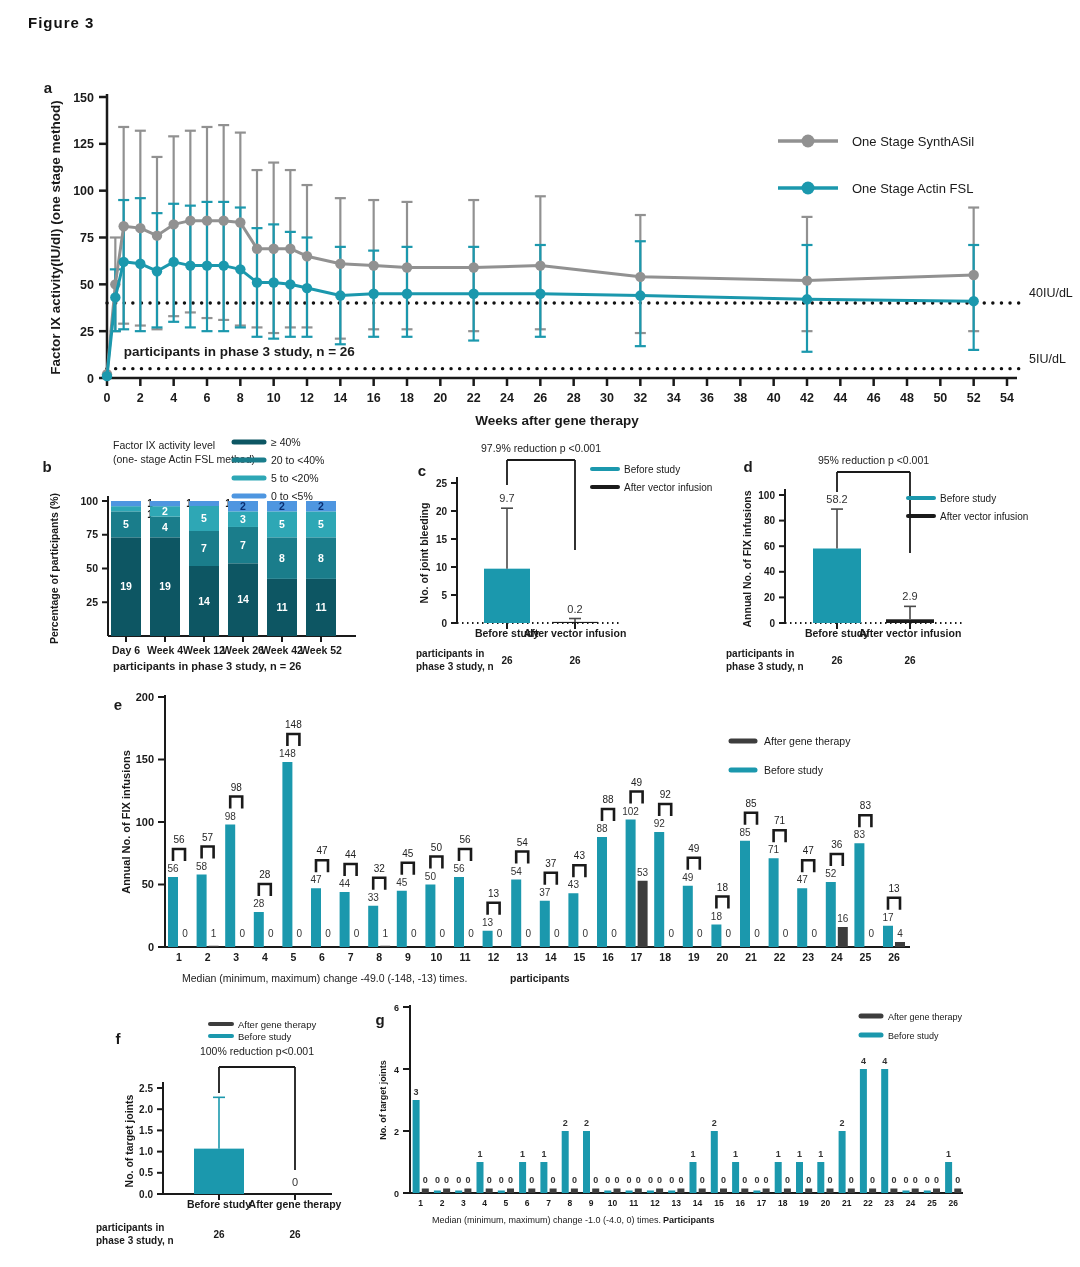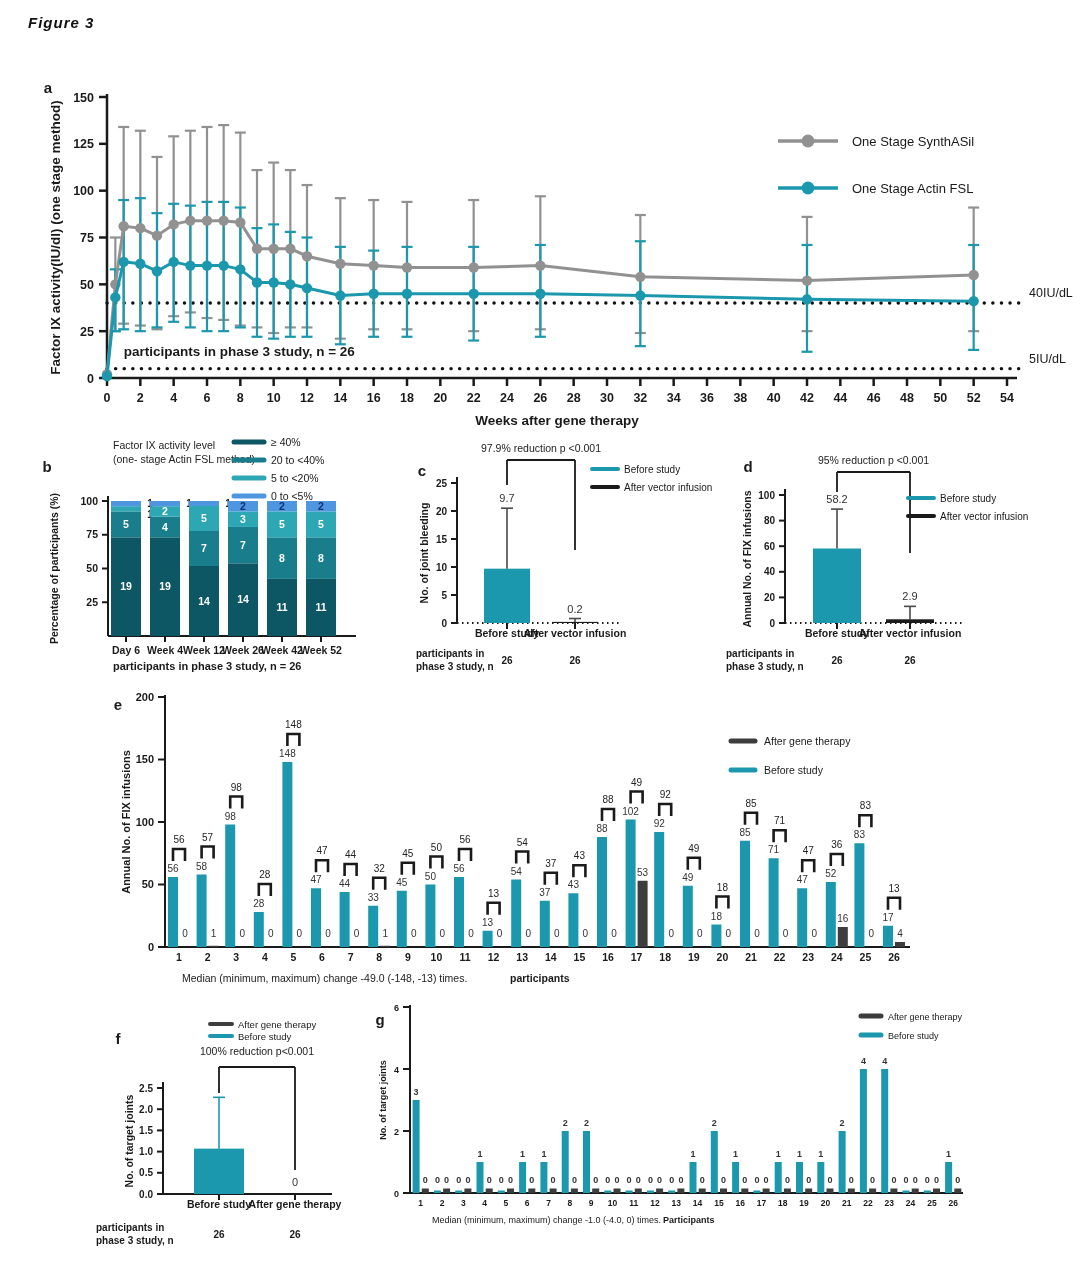--- a/index.html
+++ b/index.html
@@ -1,19 +1,19 @@
 <!DOCTYPE html>
 <html><head>
 <meta charset="utf-8">
 <style>
   html,body{margin:0;padding:0;background:#fff;}
   .page{position:relative;width:1080px;height:1267px;background:#ffffff;overflow:hidden;
         font-family:"Liberation Sans","DejaVu Sans",sans-serif;}
   .fig-label{position:absolute;left:28px;top:14px;font-size:15px;font-weight:700;color:#111;
-             letter-spacing:1px;font-style:italic;}
+             letter-spacing:1px;}
   svg{position:absolute;overflow:visible;}
   svg text{font-family:"Liberation Sans","DejaVu Sans",sans-serif;}
   #chart-a{left:40px;top:75px}
   #chart-b{left:38px;top:432px}
   #chart-c{left:408px;top:436px}
   #chart-d{left:718px;top:436px}
   #chart-e{left:100px;top:688px}
   #chart-f{left:70px;top:1012px}
   #chart-g{left:372px;top:1005px}
 </style>

